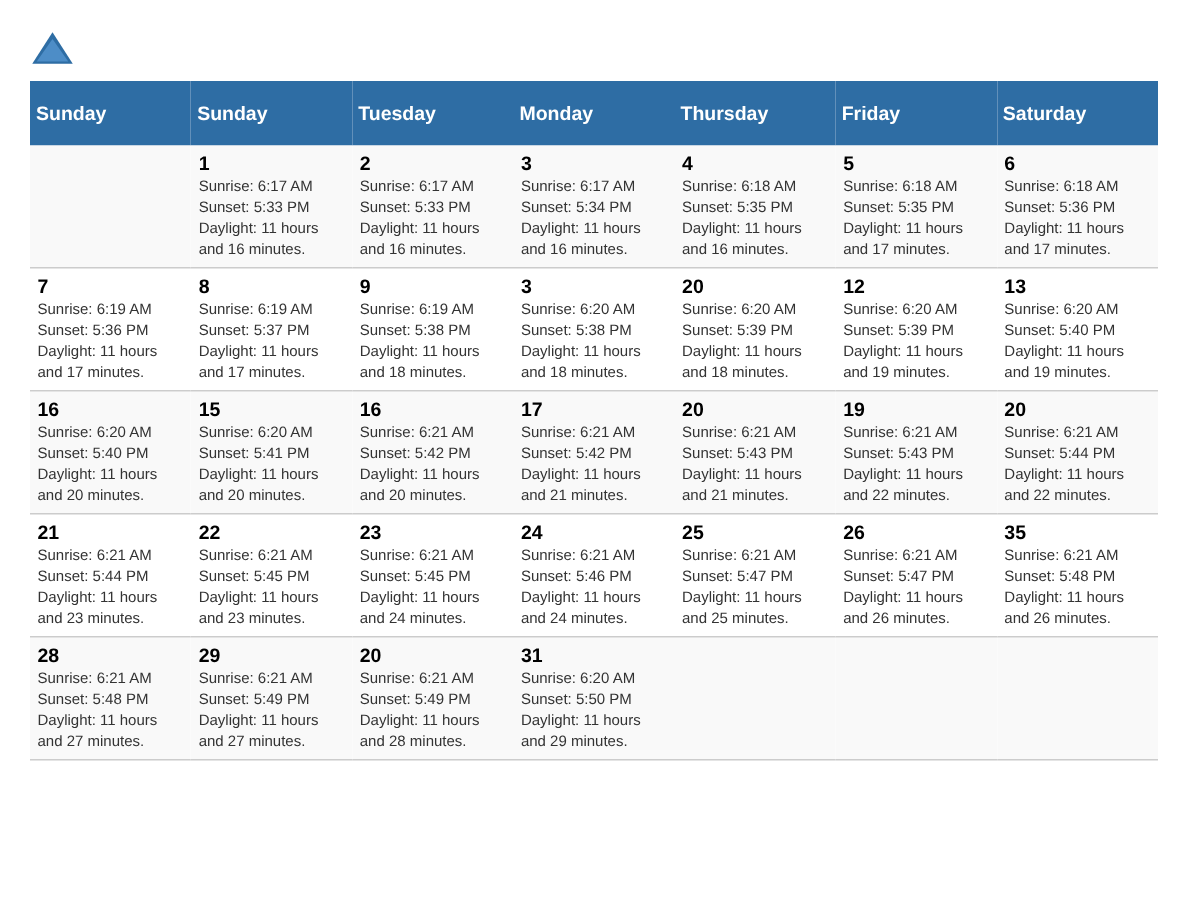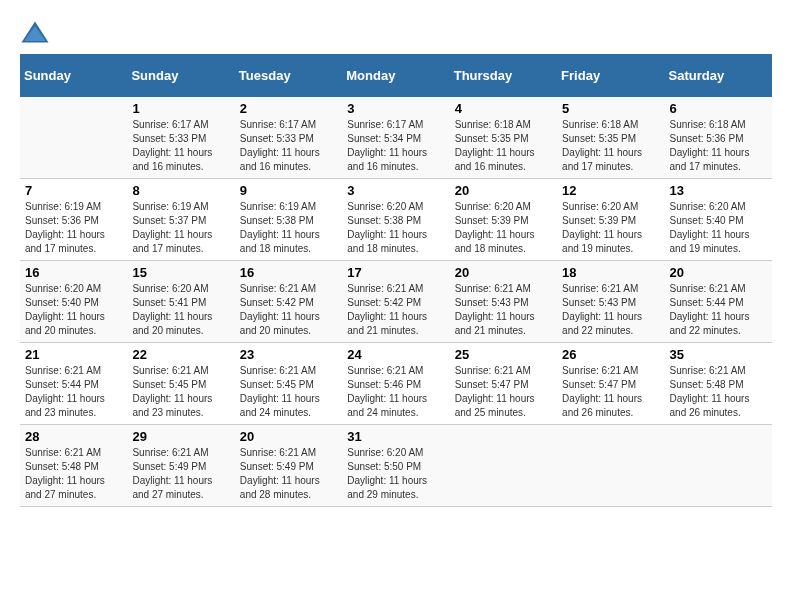--- a/index.html
+++ b/index.html
@@ -193,21 +193,21 @@
         </td>
         <td>
           <span class="day-number">17</span>
           <div class="day-info">Sunrise: 6:21 AM<br>Sunset: 5:42 PM<br>Daylight: 11 hours and 21 minutes.</div>
         </td>
         <td>
           <span class="day-number">20</span>
           <div class="day-info">Sunrise: 6:21 AM<br>Sunset: 5:43 PM<br>Daylight: 11 hours and 21 minutes.</div>
         </td>
         <td>
-          <span class="day-number">18</span>
+          <span class="day-number">19</span>
           <div class="day-info">Sunrise: 6:21 AM<br>Sunset: 5:43 PM<br>Daylight: 11 hours and 22 minutes.</div>
         </td>
         <td>
           <span class="day-number">20</span>
           <div class="day-info">Sunrise: 6:21 AM<br>Sunset: 5:44 PM<br>Daylight: 11 hours and 22 minutes.</div>
         </td>
       </tr>
       <tr>
         <td>
           <span class="day-number">21</span>

